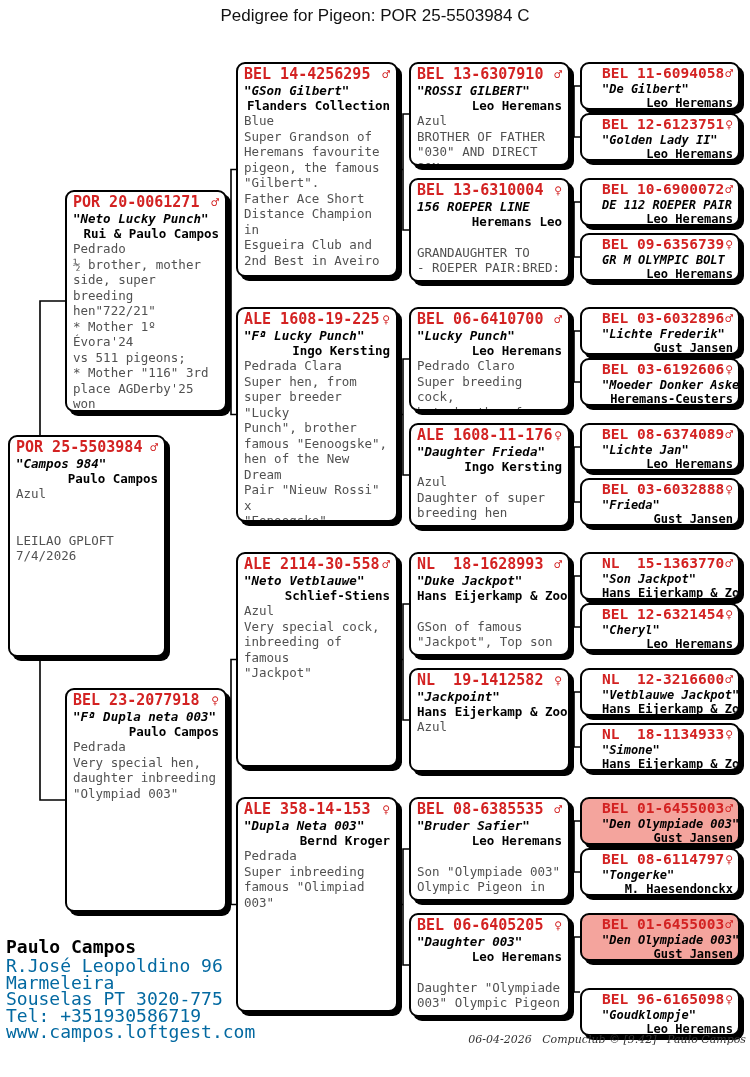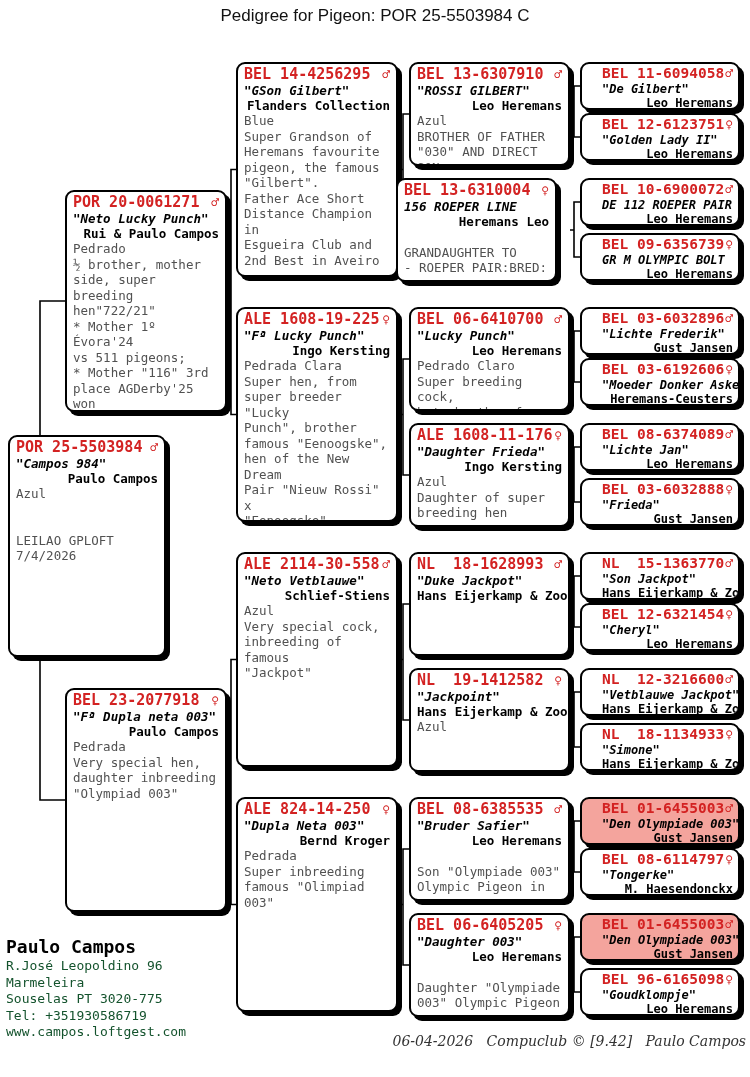--- a/index.html
+++ b/index.html
@@ -22,23 +22,23 @@
   .pname{font-style:italic;font-weight:bold;font-size:12.5px;line-height:15px;white-space:pre;color:#000;}
   .fancier{font-weight:bold;font-size:12.5px;line-height:15px;white-space:pre;color:#000;text-align:right;}
   .desc{color:var(--gray);font-size:12.5px;line-height:15.5px;white-space:pre-wrap;}
   .small{padding:1px 5px 0 20px;}
   .small .hdr{line-height:16px;}
   .small .ring{font-size:14.5px;}
   .small .pname{font-size:12px;line-height:14px;}
   .small .fancier{font-size:12px;line-height:14px;}
   .footer{position:absolute;left:6px;top:936px;}
   .footer-name{font-weight:bold;font-size:18px;line-height:22px;color:#000;}
-  .footer-addr{font-size:13px;line-height:16.5px;white-space:pre-wrap;color:#14532d;}
+  .footer-addr{font-size:18px;line-height:16.5px;white-space:pre-wrap;color:#0369a1;}
   .credit{position:absolute;right:4px;top:1033px;font-family:"DejaVu Serif",serif;
-          font-style:italic;font-size:14px;color:#333;white-space:pre;}
+          font-style:italic;font-size:11px;color:#333;white-space:pre;}
 </style>
 </head>
 <body>
 
 <div class="page">
 
   <div class="title">Pedigree for Pigeon: POR 25-5503984 C</div>
 
   <svg class="connectors" width="750" height="1077" viewBox="0 0 750 1077">
     <g stroke="#000" stroke-width="1.6" fill="none">
@@ -146,21 +146,21 @@
       </div>
     <div class="pname">"Neto Vetblauwe"</div>
     <div class="fancier">Schlief-Stiens</div>
     <div class="desc">Azul
 Very special cock,
 inbreeding of famous
 "Jackpot"</div>
   </div>
   <div class="box" style="left:236px;top:797px;width:162px;height:215px">
     <div class="hdr">
-        <span class="ring">ALE 824-14-250</span>
+        <span class="ring">ALE 358-14-153</span>
         <span class="sex">♀</span>
       </div>
     <div class="pname">"Dupla Neta 003"</div>
     <div class="fancier">Bernd Kroger</div>
     <div class="desc">Pedrada
 Super inbreeding
 famous "Olimpiad
 003"</div>
   </div>
 
@@ -168,21 +168,21 @@
     <div class="hdr">
         <span class="ring">BEL 13-6307910</span>
         <span class="sex">♂</span>
       </div>
     <div class="pname">"ROSSI GILBERT"</div>
     <div class="fancier">Leo Heremans</div>
     <div class="desc">Azul
 BROTHER OF FATHER
 "030" AND DIRECT SON</div>
   </div>
-  <div class="box" style="left:396px;top:178px;width:161px;height:104px">
+  <div class="box" style="left:409px;top:178px;width:161px;height:104px">
     <div class="hdr">
         <span class="ring">BEL 13-6310004</span>
         <span class="sex">♀</span>
       </div>
     <div class="pname">156 ROEPER LINE</div>
     <div class="fancier">Heremans Leo</div>
     <div class="desc">
 GRANDAUGHTER TO
 - ROEPER PAIR:BRED:</div>
   </div>
@@ -208,20 +208,23 @@
 Daughter of super
 breeding hen</div>
   </div>
   <div class="box" style="left:409px;top:552px;width:161px;height:104px">
     <div class="hdr">
         <span class="ring">NL  18-1628993</span>
         <span class="sex">♂</span>
       </div>
     <div class="pname">"Duke Jackpot"</div>
     <div class="fancier">Hans Eijerkamp &amp; Zoo</div>
+    <div class="desc">
+GSon of famous
+"Jackpot", Top son</div>
   </div>
   <div class="box" style="left:409px;top:668px;width:161px;height:104px">
     <div class="hdr">
         <span class="ring">NL  19-1412582</span>
         <span class="sex">♀</span>
       </div>
     <div class="pname">"Jackpoint"</div>
     <div class="fancier">Hans Eijerkamp &amp; Zoo</div>
     <div class="desc">Azul</div>
   </div>
@@ -361,21 +364,21 @@
     <div class="fancier">M. Haesendonckx</div>
   </div>
   <div class="box small pink" style="left:580px;top:913px;width:160px;height:48px">
     <div class="hdr">
         <span class="ring">BEL 01-6455003</span>
         <span class="sex">♂</span>
       </div>
     <div class="pname">"Den Olympiade 003"</div>
     <div class="fancier">Gust Jansen</div>
   </div>
-  <div class="box small" style="left:580px;top:968px;width:160px;height:48px">
+  <div class="box small" style="left:580px;top:988px;width:160px;height:48px">
     <div class="hdr">
         <span class="ring">BEL 96-6165098</span>
         <span class="sex">♀</span>
       </div>
     <div class="pname">"Goudklompje"</div>
     <div class="fancier">Leo Heremans</div>
   </div>
 
   <div class="footer">
     <div class="footer-name">Paulo Campos</div>

